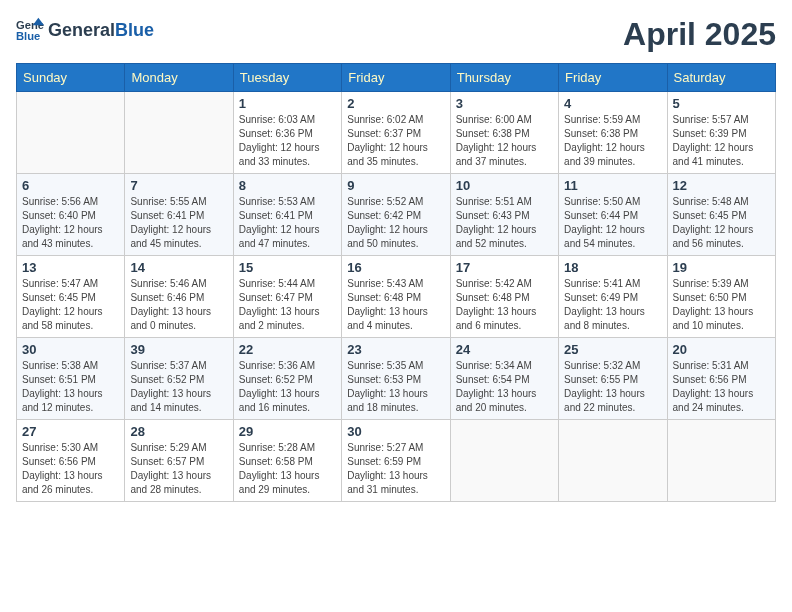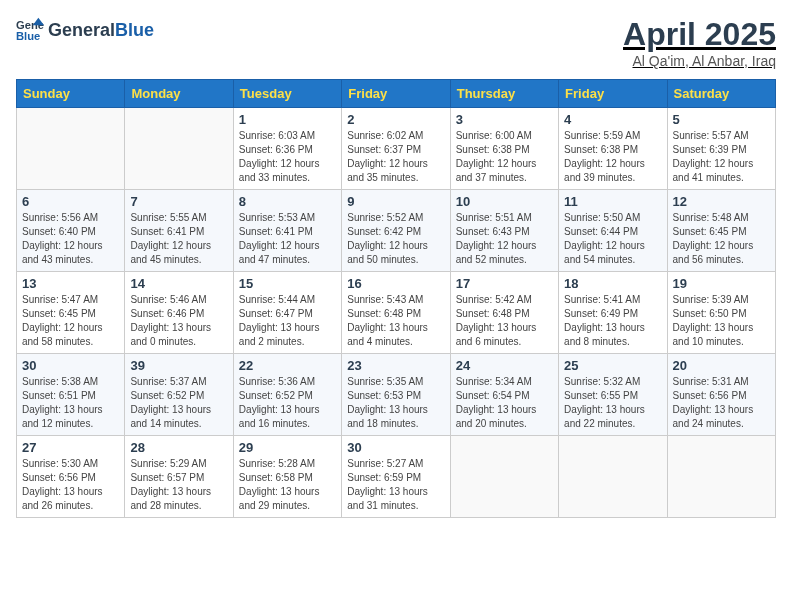--- a/index.html
+++ b/index.html
@@ -29,44 +29,42 @@
     .logo-text-blue {
       font-size: 18px;
       font-weight: bold;
       color: #1a5fa8;
     }
     .logo-icon {
       width: 28px;
       height: 28px;
     }
     .title-area {
-      text-align: right;
-      text-decoration: underline;
     }
     .month-title {
       font-size: 32px;
       font-weight: bold;
       color: #2c3e50;
     }
     .location-title {
       font-size: 14px;
       color: #555;
     }
     table {
       width: 100%;
       border-collapse: collapse;
       table-layout: fixed;
     }
     thead tr th {
       background-color: #2176c7;
-      color: #fde047;
+      color: #fef9c3;
       text-align: left;
       padding: 6px 6px;
       font-size: 13px;
-      font-weight: bold;
+      font-weight: normal;
       border: 1px solid #1a5fa8;
     }
     tbody tr td {
       border: 1px solid #ccc;
       vertical-align: top;
       padding: 4px 5px;
       font-size: 10.5px;
       color: #333;
       height: 80px;
       background: #fff;
@@ -102,21 +100,20 @@
     </svg>
     <div>
       <div style="display:flex;align-items:baseline;gap:0px;">
         <span class="logo-text-general">General</span>
           <span class="logo-text-blue">Blue</span>
       </div>
     </div>
   </div>
   <div class="title-area">
     <div class="month-title">April 2025</div>
-    <div class="location-title">Al Qa'im, Al Anbar, Iraq</div>
   </div>
 </div>
 
 <table>
   <thead>
     <tr>
     <th>Sunday</th>
         <th>Monday</th>
         <th>Tuesday</th>
         <th>Friday</th>

